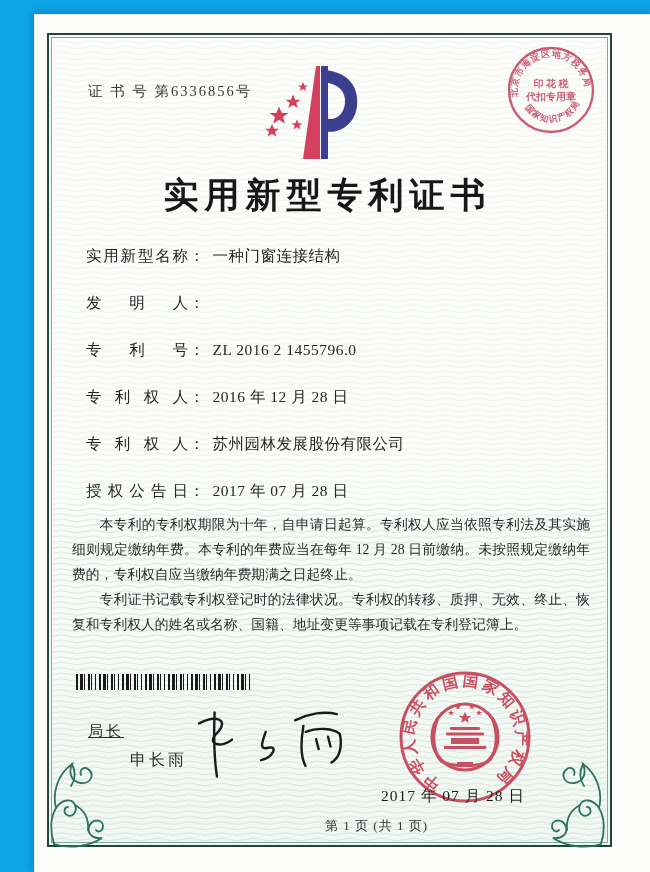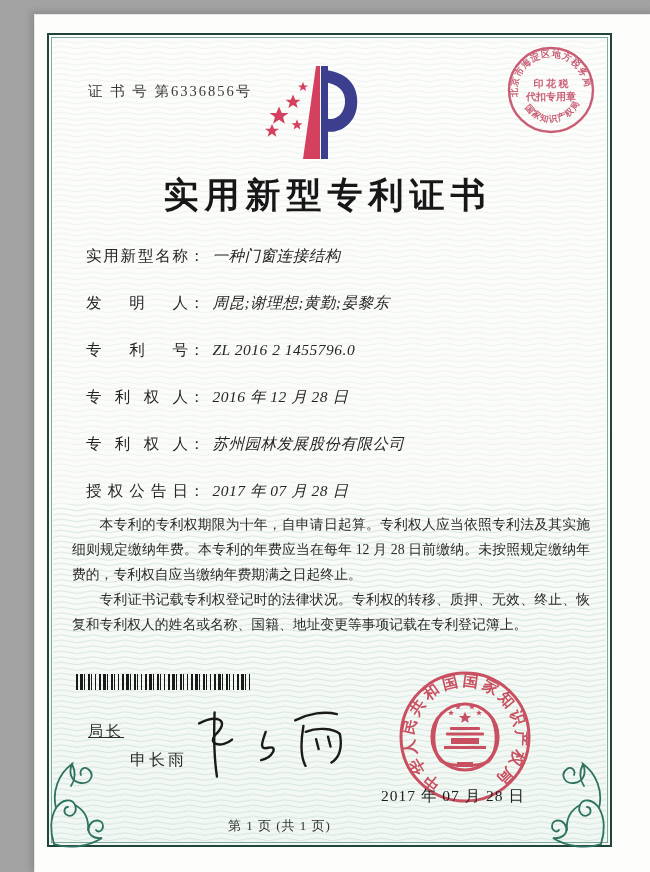--- a/index.html
+++ b/index.html
@@ -1,48 +1,48 @@
 <!DOCTYPE html>
 <html><head>
 <meta charset="utf-8">
 <style>
   html,body{margin:0;padding:0;width:650px;height:872px;overflow:hidden;background:#ffffff;
     font-family:"Liberation Serif","DejaVu Serif",serif;}
-  .stage{position:relative;width:650px;height:872px;background:#a3a3a3;}
+  .stage{position:relative;width:650px;height:872px;background:#0ea5e9;}
   
   .sheet{position:absolute;left:34px;top:14px;right:-6px;bottom:-4px;background:#fdfdfb;
     box-shadow:-3px -3px 7px rgba(0,0,0,.14), inset 1px 1px 0 #e7e7e2;}
   
   .frame{position:absolute;left:47px;top:33px;width:561px;height:810px;
     border:2px solid #21453d;background:linear-gradient(180deg,#fdfdfb 0%,#fbfcf9 55%,#f1f7f2 100%);}
   .frame::after{content:"";position:absolute;inset:2px;border:1px solid #7fa79b;pointer-events:none;}
   .guilloche{position:absolute;inset:4px;width:calc(100% - 8px);height:calc(100% - 8px);pointer-events:none;}
   
   .abs{position:absolute;}
   .certno{left:88px;top:82px;font-size:14.5px;letter-spacing:2px;color:#3a3a3a;}
   .title{left:47px;top:172px;width:561px;text-align:center;font-size:35px;font-weight:600;
     letter-spacing:6px;color:#171717;font-family:Liberation Mono, monospace;}
   .fields{left:86px;top:246px;width:480px;}
   .frow{display:flex;align-items:baseline;height:21px;margin-bottom:26px;font-size:15.5px;color:#262626;}
   .flabel{display:inline-block;width:102px;text-align:justify;text-align-last:justify;}
   .fcolon{margin:0 8px 0 1px;}
-  .fvalue{letter-spacing:.5px;font-style:italic;}
+  .fvalue{letter-spacing:.5px;}
   .bodytext{left:72px;top:512px;width:518px;font-size:13.8px;line-height:25px;color:#2a2a2a;
     text-align:justify;}
   .bodytext p{margin:0;text-indent:2em;}
   .barcode{left:76px;top:674px;width:174px;height:16px;
     background:repeating-linear-gradient(90deg,#191919 0 2px,transparent 2px 4px,#191919 4px 7px,
       transparent 7px 8px,#191919 8px 9px,transparent 9px 12px,#191919 12px 14px,transparent 14px 15px,
       #191919 15px 16px,transparent 16px 19px,#191919 19px 20px,transparent 20px 23px);}
   .sig-title{left:88px;top:722px;font-size:15px;font-family:"Liberation Sans","DejaVu Sans",sans-serif;
     letter-spacing:3px;color:#2b2b2b;text-decoration:underline;}
   .sig-name{left:86px;top:750px;font-size:16px;font-family:Liberation Serif, serif;
     letter-spacing:3px;color:#2b2b2b;margin-left:44px;}
   .issue-date{left:381px;top:786px;font-size:15.5px;letter-spacing:1px;color:#1d1d1d;z-index:6;}
-  .pagefoot{left:228px;top:817px;width:200px;text-align:left;font-size:13px;letter-spacing:1px;color:#333;}
+  .pagefoot{left:228px;top:817px;width:200px;text-align:right;font-size:13px;letter-spacing:1px;color:#333;}
   .logo-svg{left:258px;top:58px;}
   .tax-svg{left:503px;top:42px;opacity:.92;}
   .seal-svg{left:394px;top:666px;opacity:.93;z-index:5;}
   .decor{position:absolute;inset:0;width:650px;height:872px;pointer-events:none;z-index:4;}
 </style>
 </head>
 <body>
 
 <div class="stage">
   <div class="sheet"></div>
@@ -98,21 +98,20 @@
 
   <div class="abs fields">
     <div class="frow">
       <span class="flabel">实用新型名称</span>
         <span class="fcolon">：</span>
       <span class="fvalue">一种门窗连接结构</span>
     </div>
     <div class="frow">
       <span class="flabel">发明人</span>
         <span class="fcolon">：</span>
-      <span class="fvalue">周昆;谢理想;黄勤;晏黎东</span>
     </div>
     <div class="frow">
       <span class="flabel">专利号</span>
         <span class="fcolon">：</span>
       <span class="fvalue">ZL 2016 2 1455796.0</span>
     </div>
     <div class="frow">
       <span class="flabel">专利权人</span>
         <span class="fcolon">：</span>
       <span class="fvalue">2016 年 12 月 28 日</span>

